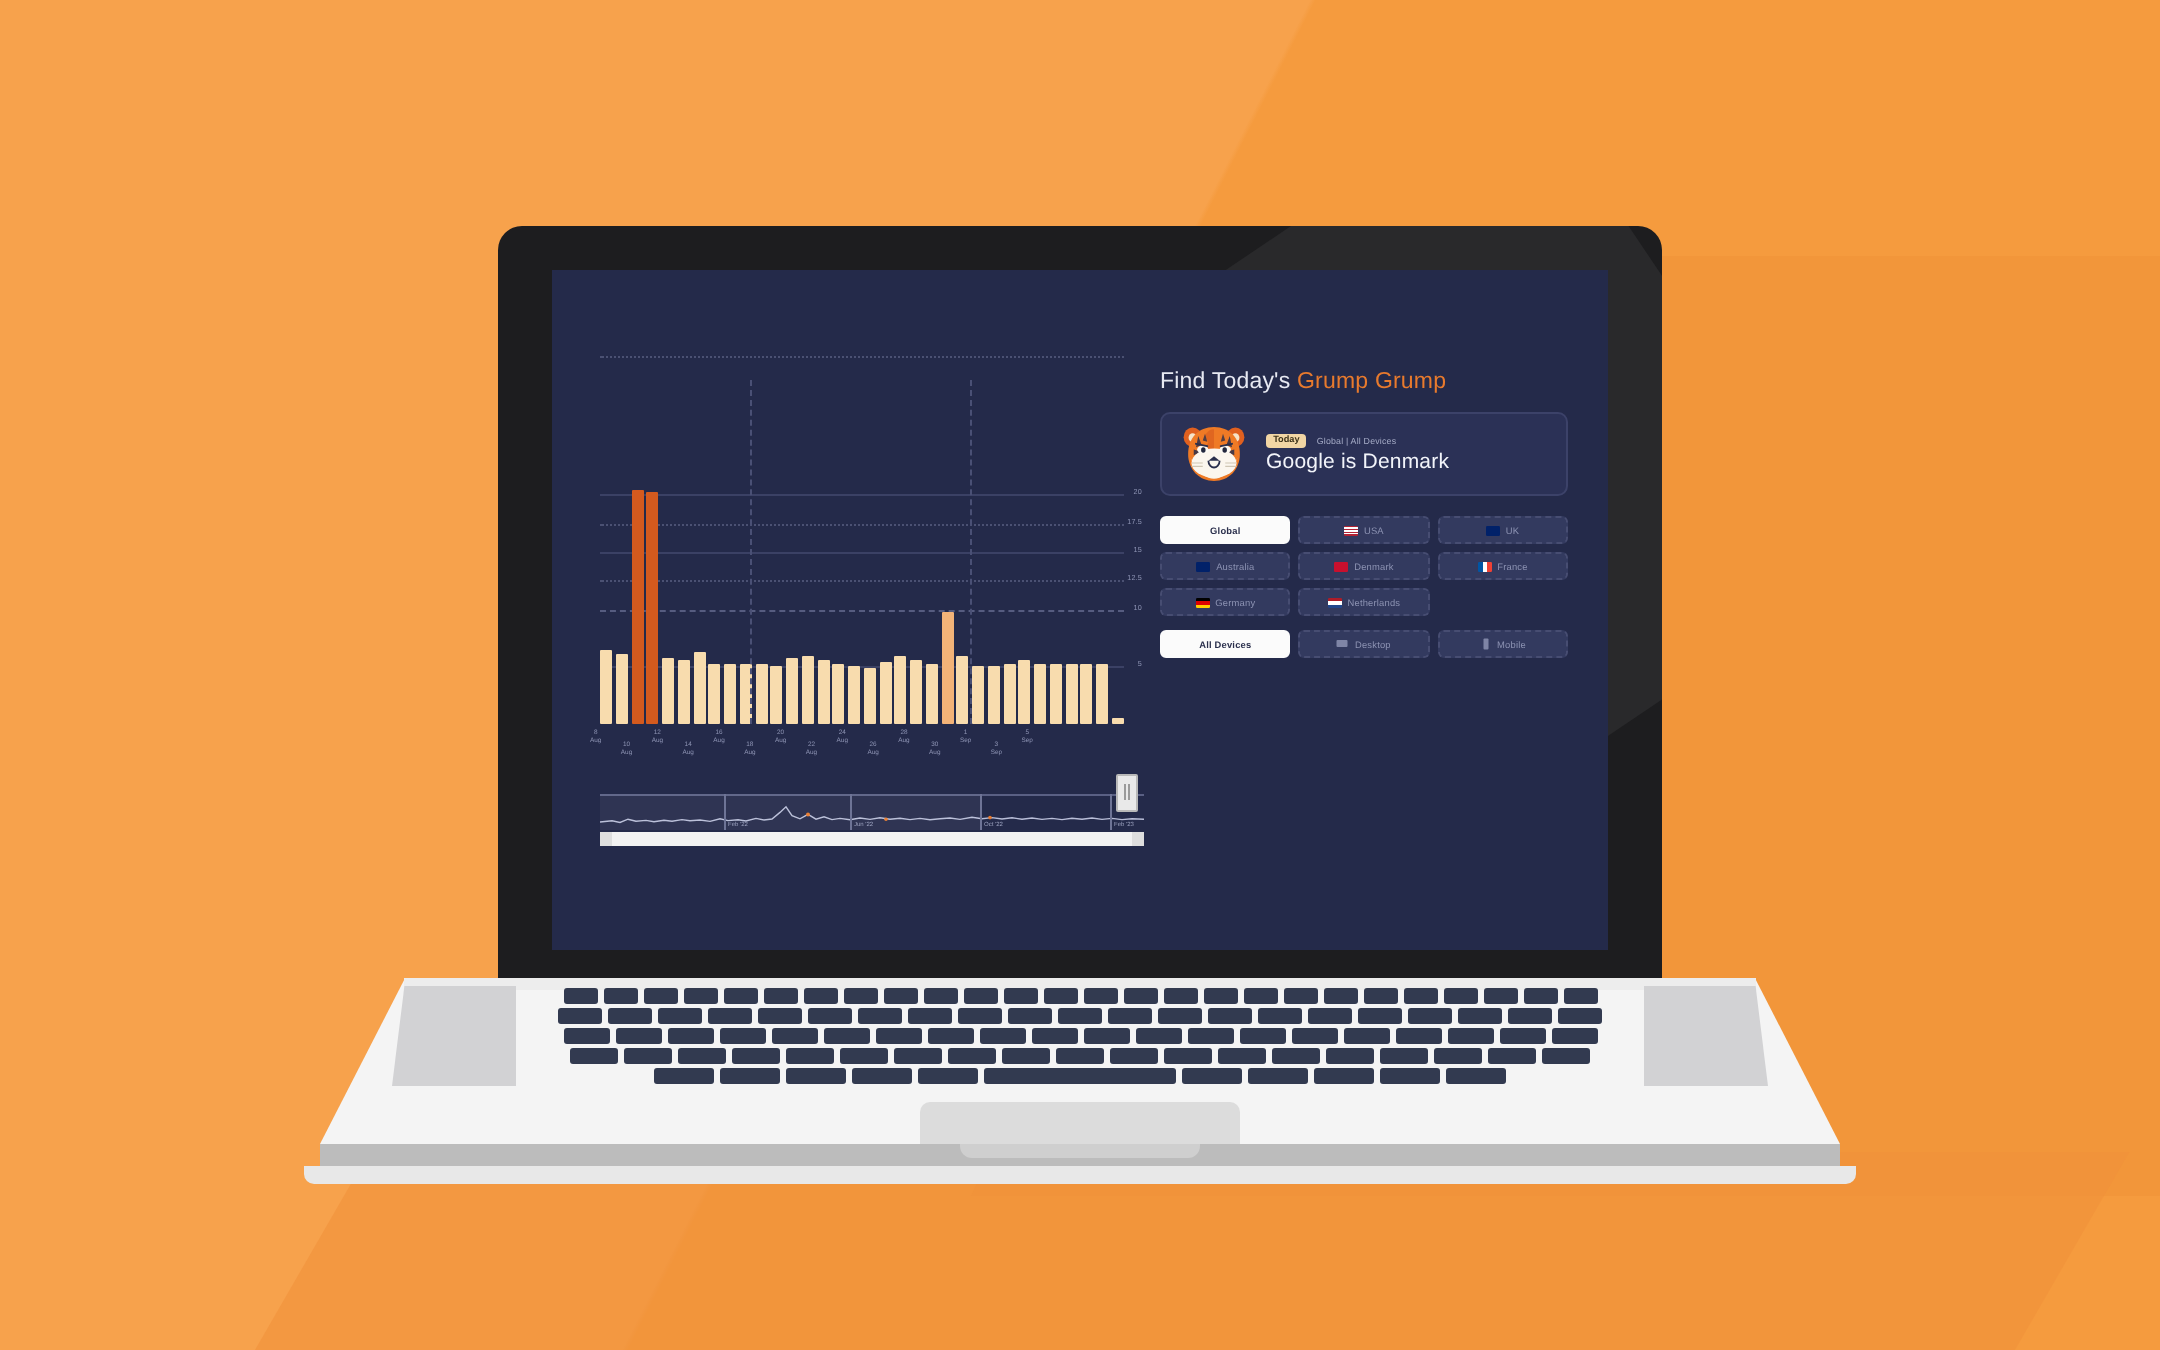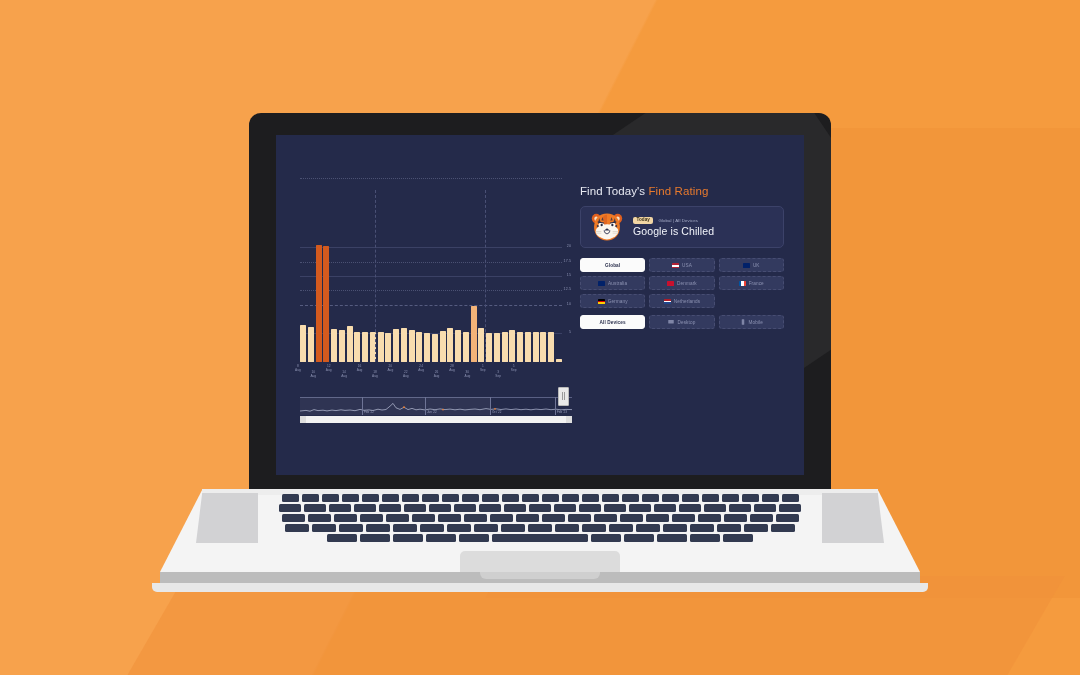--- a/index.html
+++ b/index.html
@@ -277,21 +277,21 @@
             <div class="nav-label" style="left:257px;">Feb '23</div>
             <div class="nav-scroll"></div>
             <div class="nav-btn" style="left:0;"></div>
             <div class="nav-btn" style="right:0;"></div>
             <div class="nav-handle" style="left:258px;"></div>
           </div>
         </div>
 
         <div class="side">
           <div class="side-title">
-            <span>Find Today's </span><span class="accent">Find Rating</span>
+            <span>Find Today's </span><span class="accent">Grump Grump</span>
           </div>
 
           <div class="card">
             <svg class="tiger" viewBox="0 0 64 56">
               <ellipse cx="13" cy="13" rx="8" ry="8.5" fill="#e0601f"></ellipse>
               <ellipse cx="51" cy="13" rx="8" ry="8.5" fill="#e0601f"></ellipse>
               <ellipse cx="13" cy="13.5" rx="3.6" ry="4" fill="#f6e3c8"></ellipse>
               <ellipse cx="51" cy="13.5" rx="3.6" ry="4" fill="#f6e3c8"></ellipse>
               <path d="M32 4C18 4 9 14 9 28c0 14 10 24 23 24s23-10 23-24C55 14 46 4 32 4z" fill="#ef7a25"></path>
               <path d="M32 6c-6 0-8 6-8 6l3 6-4 5 5 3-3 4 7 1 0-25z" fill="#d4561e" opacity=".55"></path>
@@ -306,21 +306,21 @@
               <ellipse cx="42" cy="24" rx="5" ry="3.6" fill="#fdfaf4"></ellipse>
               <ellipse cx="22.5" cy="24.4" rx="2" ry="2.4" fill="#23283f"></ellipse>
               <ellipse cx="41.5" cy="24.4" rx="2" ry="2.4" fill="#23283f"></ellipse>
               <path d="M16 19l10 2M48 19l-10 2" stroke="#2a2f4c" stroke-width="1.8" stroke-linecap="round"></path>
             </svg>
             <div class="card-txt">
               <div class="card-meta">
                 <span class="badge">Today</span>
                 <span class="sub">Global | All Devices</span>
               </div>
-              <div class="headline">Google is Chilled</div>
+              <div class="headline">Google is Denmark</div>
             </div>
           </div>
 
           <div class="btngrid" id="country-grid">
               <div class="btn active">
                 <span>Global</span>
               </div>
               <div class="btn">
                 <span class="flag" style="background: linear-gradient(rgb(178, 34, 52) 0px, rgb(178, 34, 52) 14%, rgb(255, 255, 255) 14%, rgb(255, 255, 255) 28%, rgb(178, 34, 52) 28%, rgb(178, 34, 52) 42%, rgb(255, 255, 255) 42%, rgb(255, 255, 255) 56%, rgb(178, 34, 52) 56%, rgb(178, 34, 52) 70%, rgb(255, 255, 255) 70%, rgb(255, 255, 255) 84%, rgb(178, 34, 52) 84%, rgb(178, 34, 52) 100%);"></span>
                 <span>USA</span>

